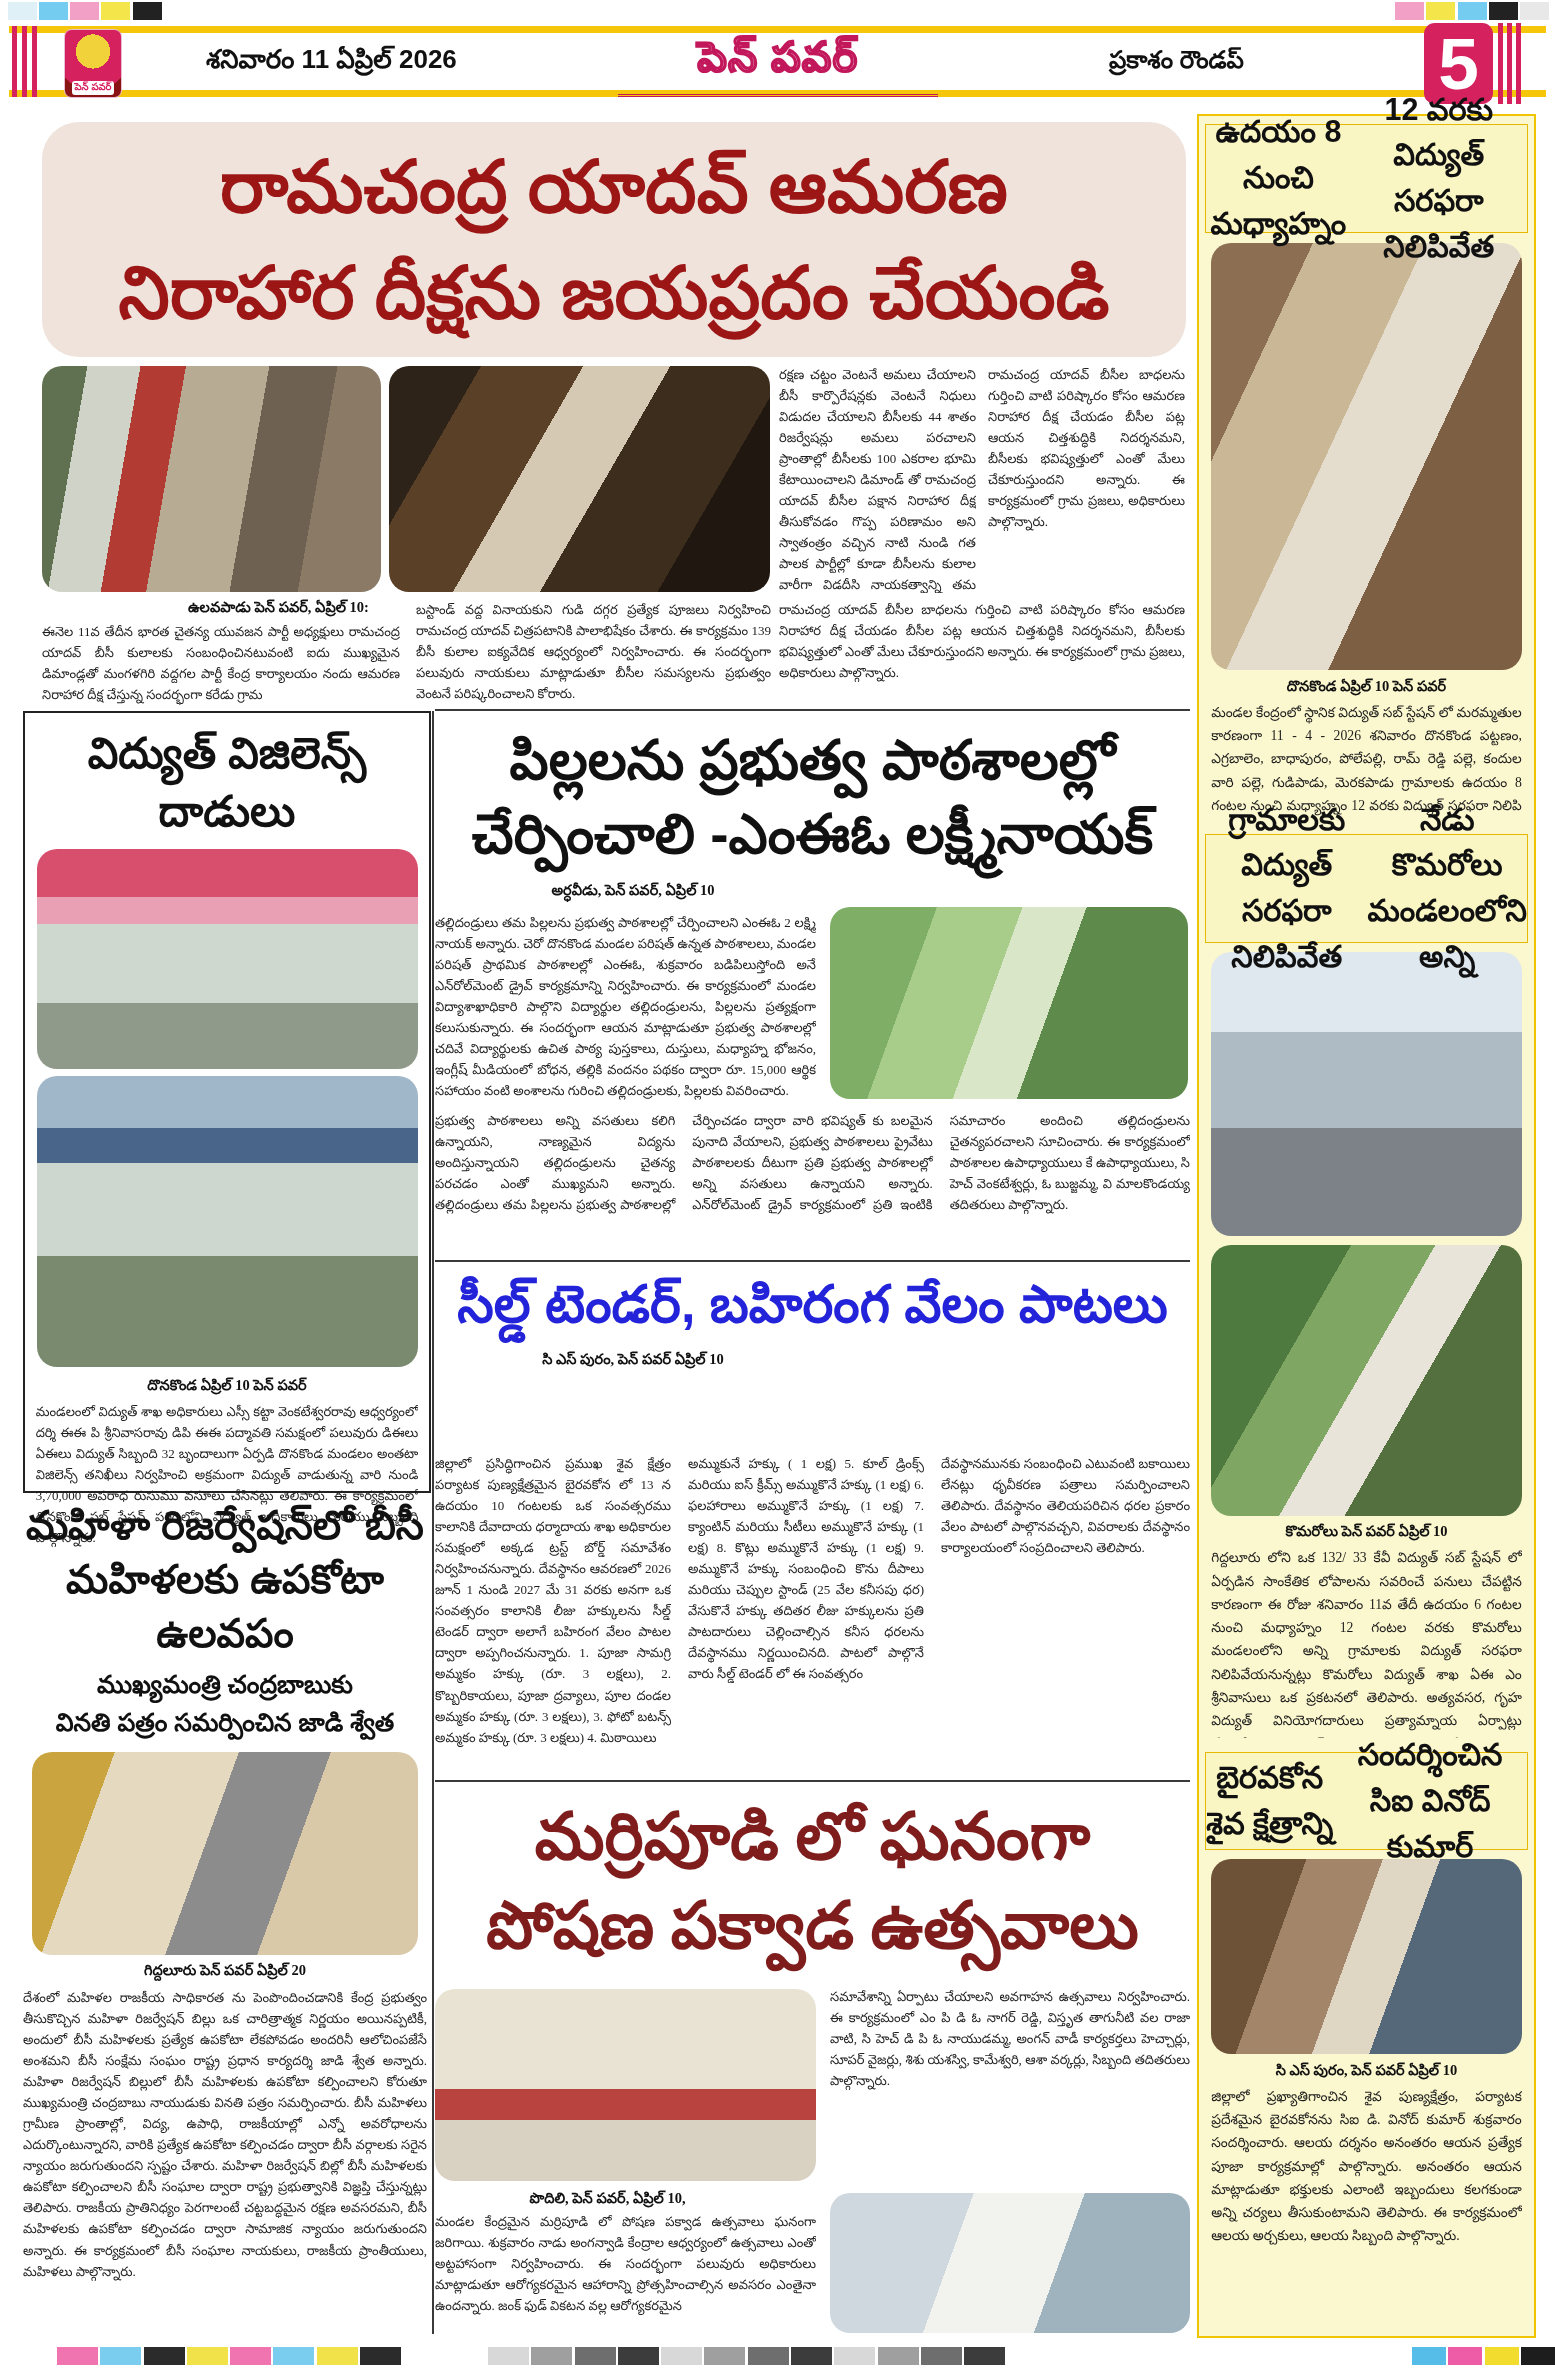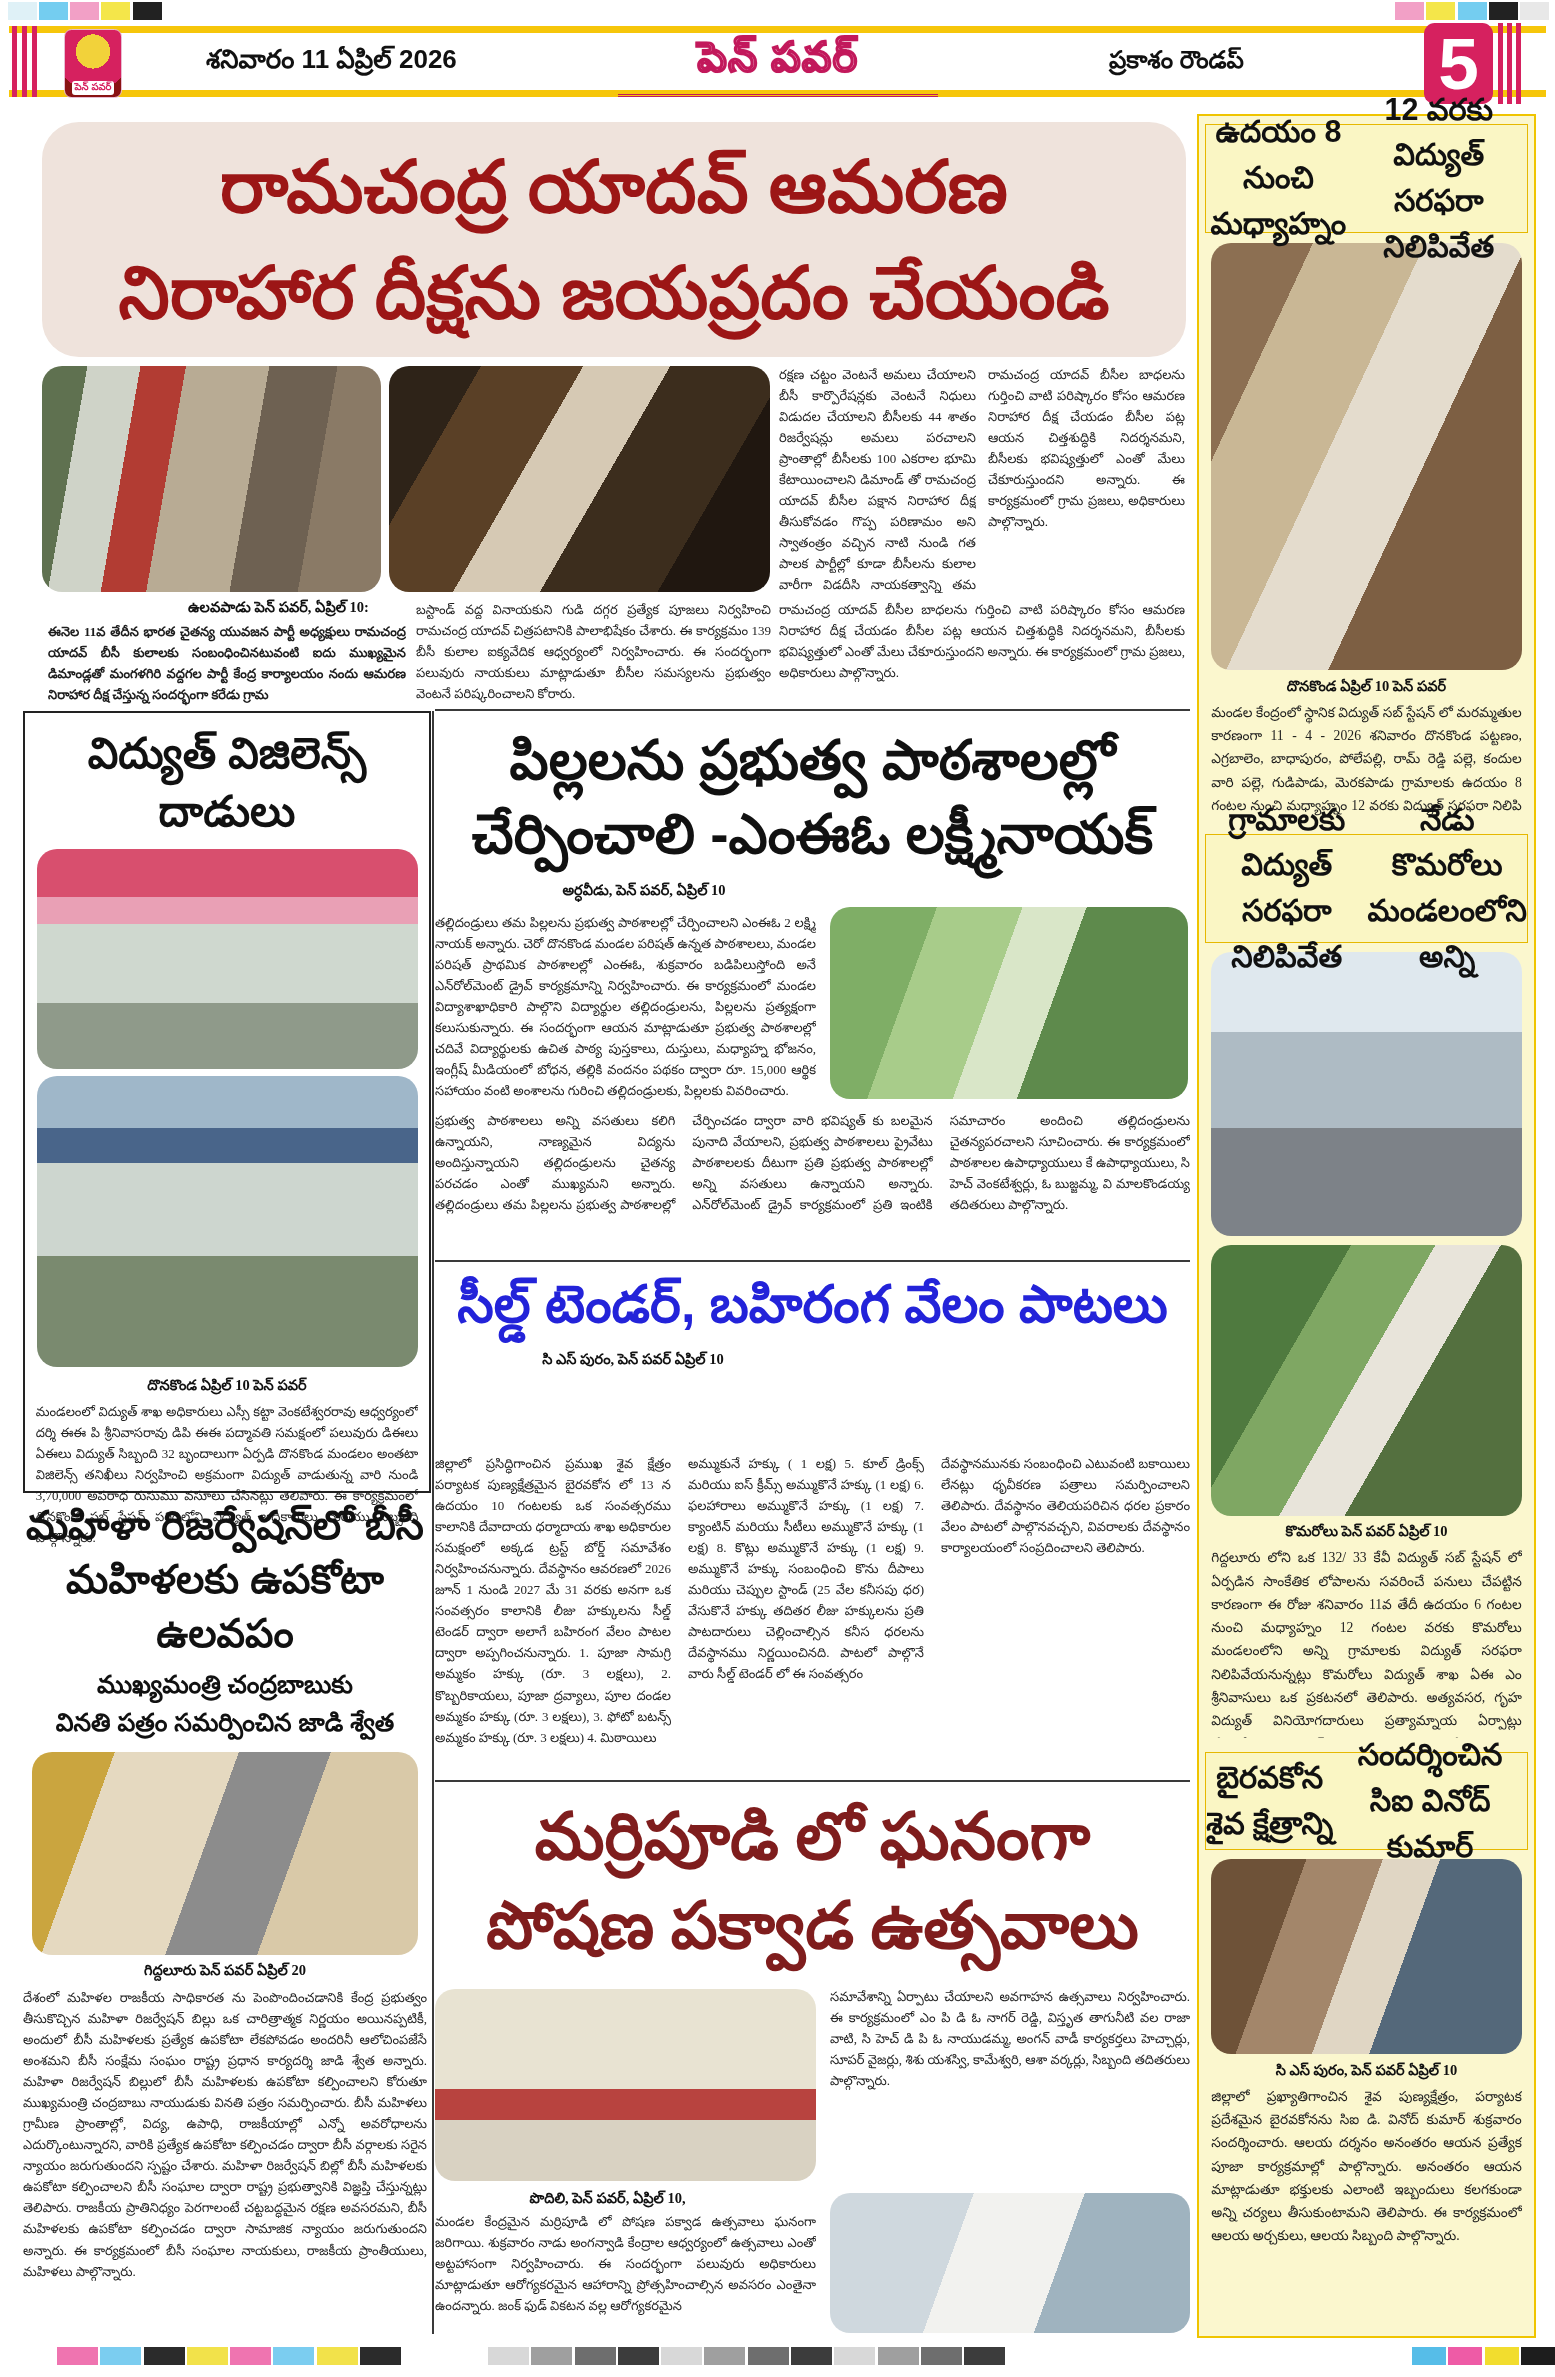--- a/index.html
+++ b/index.html
@@ -86,21 +86,21 @@
     <div class="h-main">నిరాహార దీక్షను జయప్రదం చేయండి</div>
   </div>
 
   <div class="abs photo" style="left:42px;top:366px;width:339px;height:226px;background:linear-gradient(100deg,#5f7150 0 12%,#cfd3c8 12% 26%,#b23c33 26% 38%,#b8ab94 38% 60%,#6e6152 60% 78%,#8a7a66 78%);"></div>
   <div class="abs photo" style="left:389px;top:366px;width:381px;height:226px;background:linear-gradient(120deg,#2e2318 0 18%,#5a4026 18% 38%,#d6c9b4 38% 55%,#3c2d1d 55% 78%,#201710 78%);"></div>
 
   <div class="abs body-txt" style="left:779px;top:364px;width:197px;height:229px;">రక్షణ చట్టం వెంటనే అమలు చేయాలని బీసీ కార్పొరేషన్లకు వెంటనే నిధులు విడుదల చేయాలని బీసీలకు 44 శాతం రిజర్వేషన్లు అమలు పరచాలని ప్రాంతాల్లో బీసీలకు 100 ఎకరాల భూమి కేటాయించాలని డిమాండ్ తో రామచంద్ర యాదవ్ బీసీల పక్షాన నిరాహార దీక్ష తీసుకోవడం గొప్ప పరిణామం అని స్వాతంత్రం వచ్చిన నాటి నుండి గత పాలక పార్టీల్లో కూడా బీసీలను కులాల వారీగా విడదీసి నాయకత్వాన్ని తమ బీసీల పక్షాన చేసిన ఏమీ లేదని అన్నారు.</div>
   <div class="abs body-txt" style="left:988px;top:364px;width:197px;height:229px;">రామచంద్ర యాదవ్ బీసీల బాధలను గుర్తించి వాటి పరిష్కారం కోసం ఆమరణ నిరాహార దీక్ష చేయడం బీసీల పట్ల ఆయన చిత్తశుద్ధికి నిదర్శనమని, బీసీలకు భవిష్యత్తులో ఎంతో మేలు చేకూరుస్తుందని అన్నారు. ఈ కార్యక్రమంలో గ్రామ ప్రజలు, అధికారులు పాల్గొన్నారు.</div>
 
   <div class="abs dateline" style="left:42px;top:599px;width:473px;">ఉలవపాడు పెన్ పవర్, ఏప్రిల్ 10:</div>
-  <div class="abs body-txt" style="left:48px;top:621px;width:358px;height:88px;font-weight:bold;">ఈనెల 11వ తేదీన భారత చైతన్య యువజన పార్టీ అధ్యక్షులు రామచంద్ర యాదవ్ బీసీ కులాలకు సంబంధించినటువంటి ఐదు ముఖ్యమైన డిమాండ్లతో మంగళగిరి వద్దగల పార్టీ కేంద్ర కార్యాలయం నందు ఆమరణ నిరాహార దీక్ష చేస్తున్న సందర్భంగా కరేడు గ్రామ</div>
+  <div class="abs body-txt" style="left:42px;top:621px;width:358px;height:88px;">ఈనెల 11వ తేదీన భారత చైతన్య యువజన పార్టీ అధ్యక్షులు రామచంద్ర యాదవ్ బీసీ కులాలకు సంబంధించినటువంటి ఐదు ముఖ్యమైన డిమాండ్లతో మంగళగిరి వద్దగల పార్టీ కేంద్ర కార్యాలయం నందు ఆమరణ నిరాహార దీక్ష చేస్తున్న సందర్భంగా కరేడు గ్రామ</div>
   <div class="abs body-txt" style="left:416px;top:599px;width:355px;height:110px;">బస్టాండ్ వద్ద వినాయకుని గుడి దగ్గర ప్రత్యేక పూజలు నిర్వహించి రామచంద్ర యాదవ్ చిత్రపటానికి పాలాభిషేకం చేశారు. ఈ కార్యక్రమం 139 బీసీ కులాల ఐక్యవేదిక ఆధ్వర్యంలో నిర్వహించారు. ఈ సందర్భంగా పలువురు నాయకులు మాట్లాడుతూ బీసీల సమస్యలను ప్రభుత్వం వెంటనే పరిష్కరించాలని కోరారు.</div>
   <div class="abs body-txt" style="left:779px;top:599px;width:406px;height:110px;">రామచంద్ర యాదవ్ బీసీల బాధలను గుర్తించి వాటి పరిష్కారం కోసం ఆమరణ నిరాహార దీక్ష చేయడం బీసీల పట్ల ఆయన చిత్తశుద్ధికి నిదర్శనమని, బీసీలకు భవిష్యత్తులో ఎంతో మేలు చేకూరుస్తుందని అన్నారు. ఈ కార్యక్రమంలో గ్రామ ప్రజలు, అధికారులు పాల్గొన్నారు.</div>
 
   <div class="abs vrule" style="left:432px;top:711px;height:1623px;"></div>
 
   <div class="abs boxed" style="left:23px;top:711px;width:404px;height:778px;">
     <div class="h-sec" style="font-size:43px;margin-top:10.7px;">విద్యుత్ విజిలెన్స్ దాడులు</div>
     <div class="photo" style="margin:9.1px auto 0;width:381px;height:220px;background:linear-gradient(180deg,#d84f6e 0 22%,#e9a0b5 22% 34%,#cfd8cf 34% 70%,#8f9a8a 70%);"></div>
     <div class="photo" style="margin:7.6px auto 0;width:381px;height:291px;background:linear-gradient(180deg,#9fb7c9 0 18%,#49658a 18% 30%,#cdd6cf 30% 62%,#7a8a6f 62%);"></div>
     <div class="dateline" style="margin-top:9.1px;">దొనకొండ ఏప్రిల్ 10 పెన్ పవర్</div>
@@ -115,21 +115,21 @@
     <div class="photo" style="margin:10.7px auto 0;width:386px;height:203px;background:linear-gradient(110deg,#caa53f 0 18%,#e5d9c0 18% 45%,#8c8c8c 45% 65%,#d9c9a8 65%);"></div>
     <div class="dateline" style="margin-top:7.6px;">గిద్దలూరు పెన్ పవర్ ఏప్రిల్ 20</div>
     <div class="body-txt" style="margin-top:4.6px;height:396px;">దేశంలో మహిళల రాజకీయ సాధికారత ను పెంపొందించడానికి కేంద్ర ప్రభుత్వం తీసుకొచ్చిన మహిళా రిజర్వేషన్ బిల్లు ఒక చారిత్రాత్మక నిర్ణయం అయినప్పటికీ, అందులో బీసీ మహిళలకు ప్రత్యేక ఉపకోటా లేకపోవడం అందరినీ ఆలోచింపజేసే అంశమని బీసీ సంక్షేమ సంఘం రాష్ట్ర ప్రధాన కార్యదర్శి జాడి శ్వేత అన్నారు. మహిళా రిజర్వేషన్ బిల్లులో బీసీ మహిళలకు ఉపకోటా కల్పించాలని కోరుతూ ముఖ్యమంత్రి చంద్రబాబు నాయుడుకు వినతి పత్రం సమర్పించారు. బీసీ మహిళలు గ్రామీణ ప్రాంతాల్లో, విద్య, ఉపాధి, రాజకీయాల్లో ఎన్నో అవరోధాలను ఎదుర్కొంటున్నారని, వారికి ప్రత్యేక ఉపకోటా కల్పించడం ద్వారా బీసీ వర్గాలకు సరైన న్యాయం జరుగుతుందని స్పష్టం చేశారు. మహిళా రిజర్వేషన్ బిల్లో బీసీ మహిళలకు ఉపకోటా కల్పించాలని బీసీ సంఘాల ద్వారా రాష్ట్ర ప్రభుత్వానికి విజ్ఞప్తి చేస్తున్నట్లు తెలిపారు. రాజకీయ ప్రాతినిధ్యం పెరగాలంటే చట్టబద్ధమైన రక్షణ అవసరమని, బీసీ మహిళలకు ఉపకోటా కల్పించడం ద్వారా సామాజిక న్యాయం జరుగుతుందని అన్నారు. ఈ కార్యక్రమంలో బీసీ సంఘాల నాయకులు, రాజకీయ ప్రాంతీయులు, మహిళలు పాల్గొన్నారు.</div>
   </div>
 
   <div class="abs hrule" style="left:435px;top:709px;width:755px;"></div>
 
   <div class="abs" style="left:435px;top:723px;width:755px;">
     <div class="h-sec" style="font-size:55px;">పిల్లలను ప్రభుత్వ పాఠశాలల్లో</div>
     <div class="h-sec" style="font-size:55px;">చేర్పించాలి -ఎంఈఓ లక్ష్మీనాయక్</div>
-    <div class="dateline" style="width:396px;margin-top:10.7px;padding-left:11px;">అర్ధవీడు, పెన్ పవర్, ఏప్రిల్ 10</div>
+    <div class="dateline" style="width:396px;margin-top:10.7px;">అర్ధవీడు, పెన్ పవర్, ఏప్రిల్ 10</div>
   </div>
   <div class="abs body-txt" style="left:435px;top:912px;width:381px;height:191px;">తల్లిదండ్రులు తమ పిల్లలను ప్రభుత్వ పాఠశాలల్లో చేర్పించాలని ఎంఈఓ 2 లక్ష్మి నాయక్ అన్నారు. చెరో దొనకొండ మండల పరిషత్ ఉన్నత పాఠశాలలు, మండల పరిషత్ ప్రాథమిక పాఠశాలల్లో ఎంఈఓ, శుక్రవారం బడిపిలుస్తోంది అనే ఎన్‌రోల్‌మెంట్ డ్రైవ్ కార్యక్రమాన్ని నిర్వహించారు. ఈ కార్యక్రమంలో మండల విద్యాశాఖాధికారి పాల్గొని విద్యార్థుల తల్లిదండ్రులను, పిల్లలను ప్రత్యక్షంగా కలుసుకున్నారు. ఈ సందర్భంగా ఆయన మాట్లాడుతూ ప్రభుత్వ పాఠశాలల్లో చదివే విద్యార్థులకు ఉచిత పాఠ్య పుస్తకాలు, దుస్తులు, మధ్యాహ్న భోజనం, ఇంగ్లీష్ మీడియంలో బోధన, తల్లికి వందనం పథకం ద్వారా రూ. 15,000 ఆర్థిక సహాయం వంటి అంశాలను గురించి తల్లిదండ్రులకు, పిల్లలకు వివరించారు.</div>
   <div class="abs photo" style="left:830px;top:907px;width:358px;height:192px;background:linear-gradient(110deg,#7fae66 0 25%,#a8cc8a 25% 45%,#d9e6c8 45% 60%,#5e8a4c 60%);"></div>
   <div class="abs body-txt cols3" style="left:435px;top:1110px;width:755px;height:142px;">ప్రభుత్వ పాఠశాలలు అన్ని వసతులు కలిగి ఉన్నాయని, నాణ్యమైన విద్యను అందిస్తున్నాయని తల్లిదండ్రులను చైతన్య పరచడం ఎంతో ముఖ్యమని అన్నారు. తల్లిదండ్రులు తమ పిల్లలను ప్రభుత్వ పాఠశాలల్లో చేర్పించడం ద్వారా వారి భవిష్యత్ కు బలమైన పునాది వేయాలని, ప్రభుత్వ పాఠశాలలు ప్రైవేటు పాఠశాలలకు దీటుగా ప్రతి ప్రభుత్వ పాఠశాలల్లో అన్ని వసతులు ఉన్నాయని అన్నారు. ఎన్‌రోల్‌మెంట్ డ్రైవ్ కార్యక్రమంలో ప్రతి ఇంటికి సమాచారం అందించి తల్లిదండ్రులను చైతన్యపరచాలని సూచించారు. ఈ కార్యక్రమంలో పాఠశాలల ఉపాధ్యాయులు కే ఉపాధ్యాయులు, సి హెచ్ వెంకటేశ్వర్లు, ఓ బుజ్జమ్మ, వి మాలకొండయ్య తదితరులు పాల్గొన్నారు.</div>
 
   <div class="abs hrule" style="left:435px;top:1260px;width:755px;"></div>
 
   <div class="abs" style="left:435px;top:1269px;width:755px;">
     <div class="h-sec h-blue" style="font-size:52px;text-align:center;">సీల్డ్ టెండర్, బహిరంగ వేలం పాటలు</div>
     <div class="dateline" style="width:396px;margin-top:12.2px;">సి ఎస్ పురం, పెన్ పవర్ ఏప్రిల్ 10</div>

